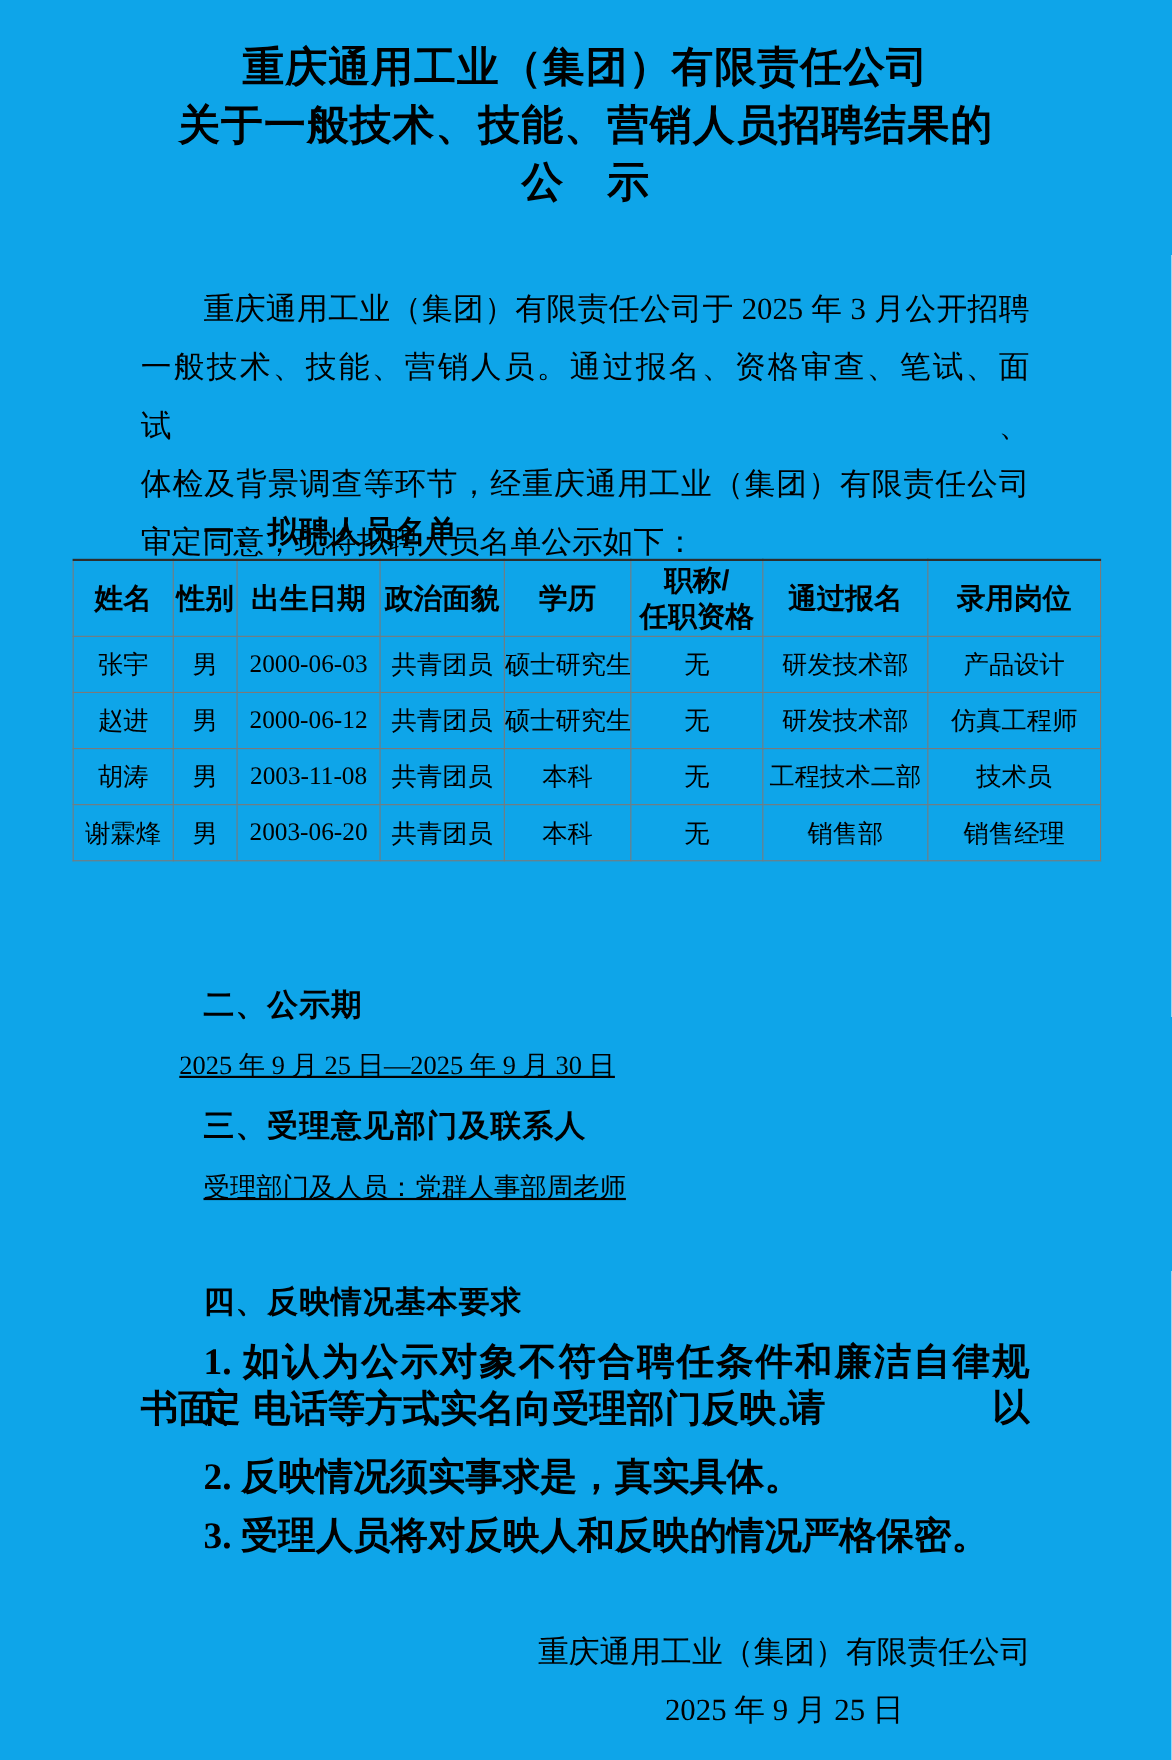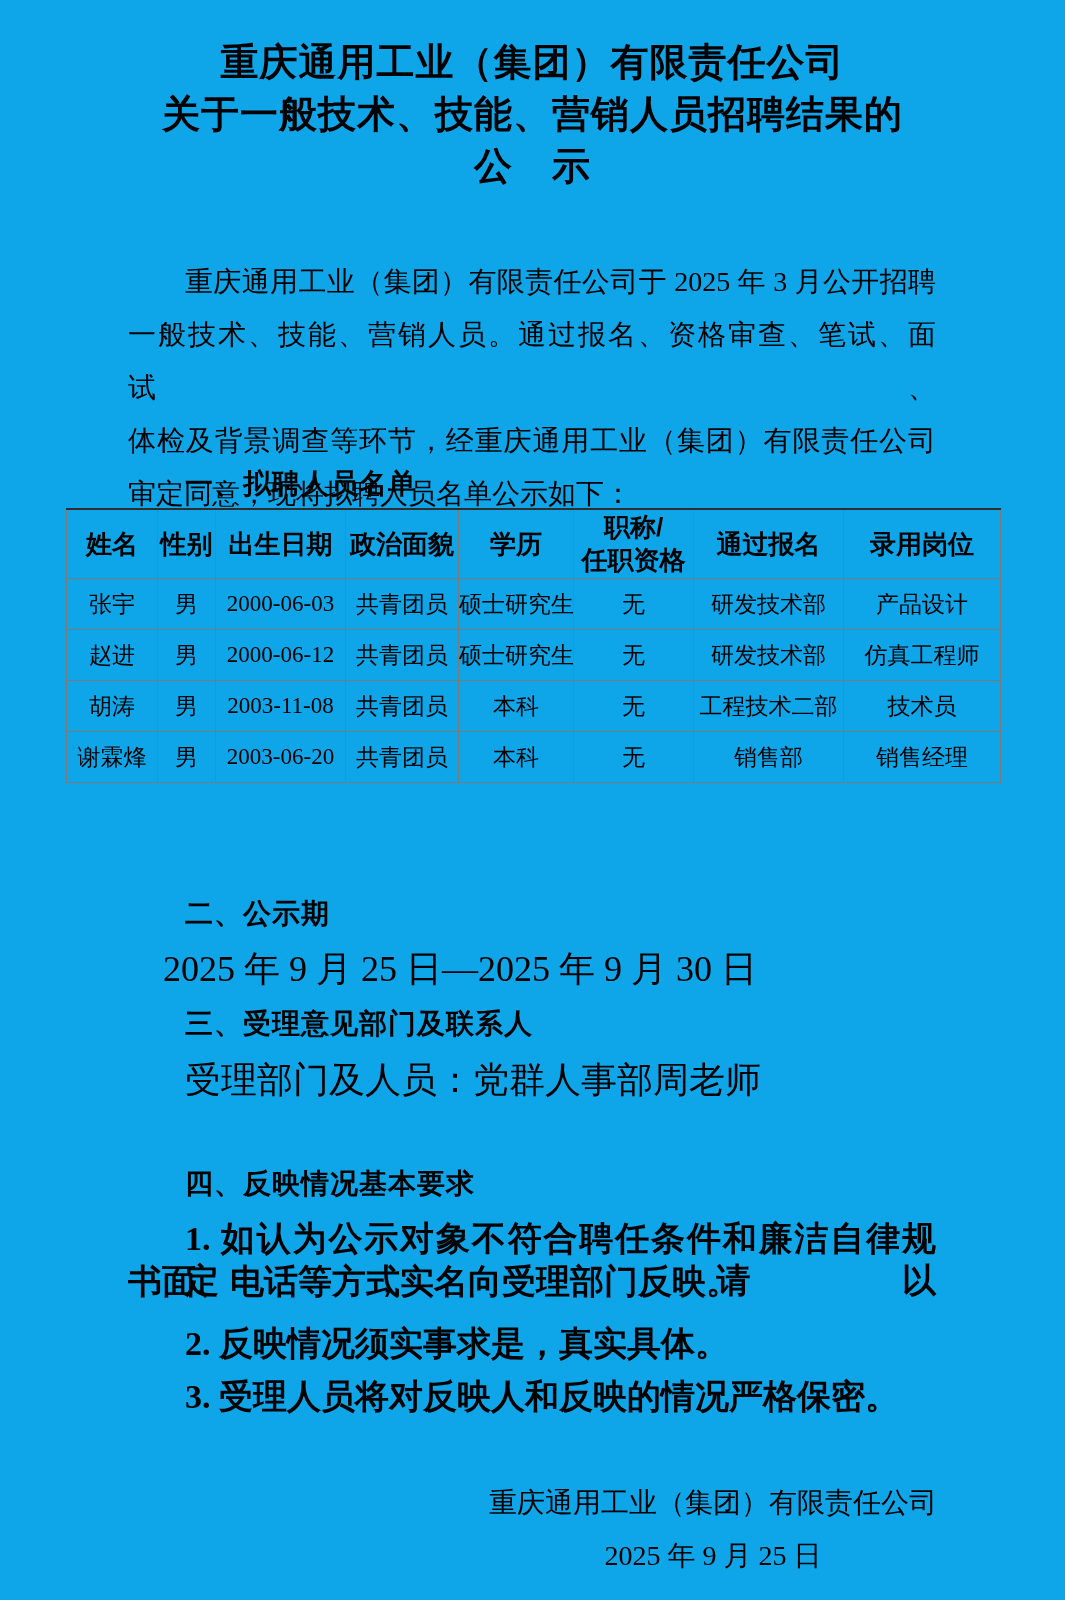--- a/index.html
+++ b/index.html
@@ -42,21 +42,21 @@
     font-weight: 700;
     font-size: 28px;
     line-height: 40px;
     letter-spacing: 1px;
   }
   .h1 { top: 464px; }
   .h2 { top: 894px; }
   .h3 { top: 1004px; }
   .h4 { top: 1164px; }
 
-  .body-line { font-size: 36px; line-height: 42px; }
+  .body-line { font-size: 24px; line-height: 42px; text-decoration: underline; }
   .period-line  { top: 948px;  left: 163px; }
   .contact-dept { top: 1059px; left: 185px; }
   .contact-tel  { top: 1113px; left: 185px; }
 
   .req-line { font-size: 34px; line-height: 42px; font-weight: bold; }
   .item1-l1 { top: 1218px; left: 128px; width: 808px; padding-left: 57px; box-sizing: border-box;
               text-align: justify; text-align-last: justify; }
   .item1-l2 { top: 1232px; left: 128px; margin-top: 29px; }
   .item2    { top: 1323px; left: 185px; }
   .item3    { top: 1376px; left: 185px; }

